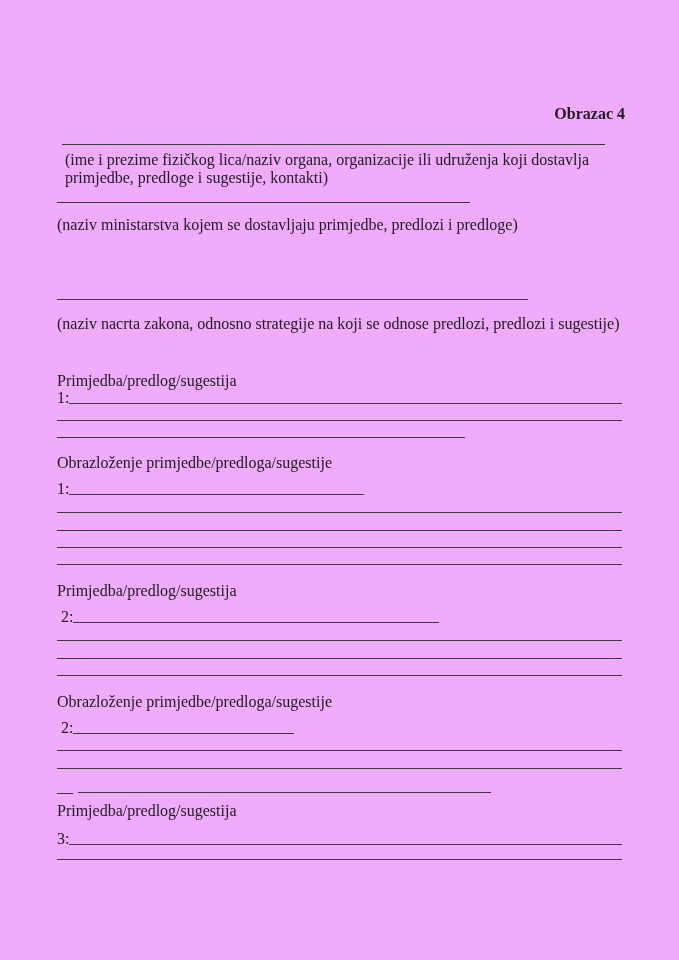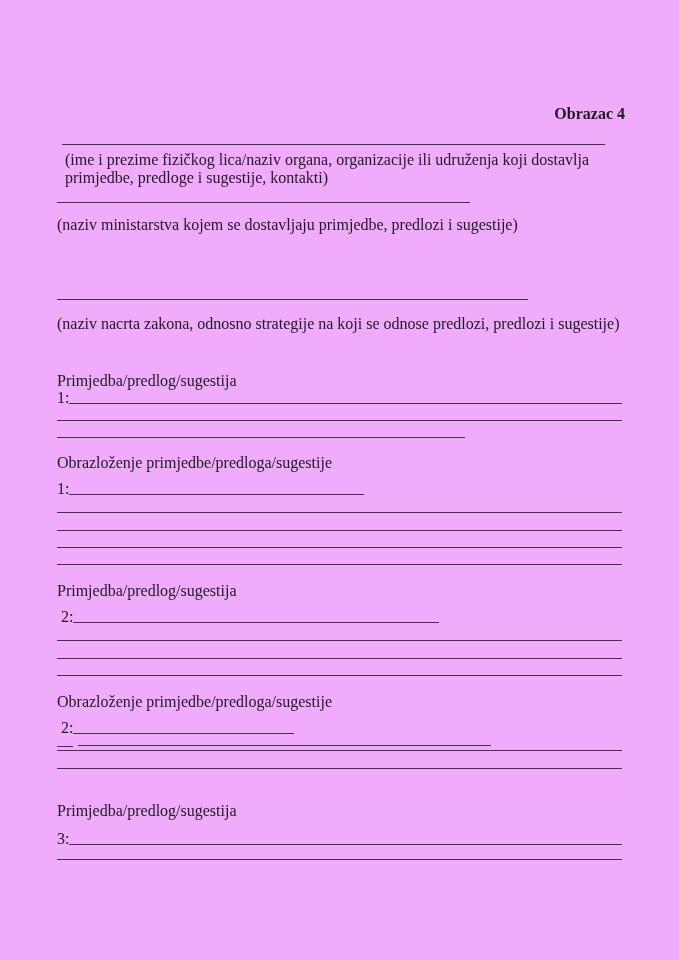--- a/index.html
+++ b/index.html
@@ -46,21 +46,21 @@
 <div class="page">
 
   <div class="t bold" style="top:105px; right:54px;">Obrazac 4</div>
 
   <div class="ln" style="top:144px; left:62px; width:543px;"></div>
 
   <div class="t" style="top:151px; left:57px; width:578px;margin-left:8px;">(ime i prezime fizičkog lica/naziv organa, organizacije ili udruženja koji dostavlja primjedbe, predloge i sugestije, kontakti)</div>
 
   <div class="ln" style="top:202px; left:57px; width:413px;"></div>
 
-  <div class="t" style="top:216px; left:57px; width:578px;">(naziv ministarstva kojem se dostavljaju primjedbe, predlozi i sugestije)</div>
+  <div class="t" style="top:216px; left:57px; width:578px;">(naziv ministarstva kojem se dostavljaju primjedbe, predlozi i predloge)</div>
 
 
   <div class="ln" style="top:299px; left:57px; width:471px;"></div>
 
   <div class="t" style="top:315px; left:57px; width:578px;">(naziv nacrta zakona, odnosno strategije na koji se odnose predlozi, predlozi i sugestije)</div>
 
   <div class="t" style="top:372px; left:57px;">Primjedba/predlog/sugestija</div>
 
   <div class="numrow" style="top:390px; left:57px; width:565px;">
     <span class="num">1:</span>
@@ -92,21 +92,21 @@
 
   <div class="t" style="top:693px; left:57px;">Obrazloženje primjedbe/predloga/sugestije</div>
 
   <div class="numrow" style="top:720px; left:61px;">
     <span class="num">2:</span>
     <span class="fill" style="width:221px;"></span>
   </div>
   <div class="ln" style="top:750px; left:57px; width:565px;"></div>
   <div class="ln" style="top:768px; left:57px; width:565px;"></div>
 
-  <div class="numrow" style="top:732px; left:57px;">
+  <div class="numrow" style="top:779px; left:57px;">
     <span class="num">__</span>
     <span class="gap"></span>
     <span class="fill" style="width:413px;"></span>
   </div>
 
   <div class="t" style="top:802px; left:57px;">Primjedba/predlog/sugestija</div>
 
   <div class="numrow" style="top:831px; left:57px; width:565px;">
     <span class="num">3:</span>
     <span class="fill grow"></span>

